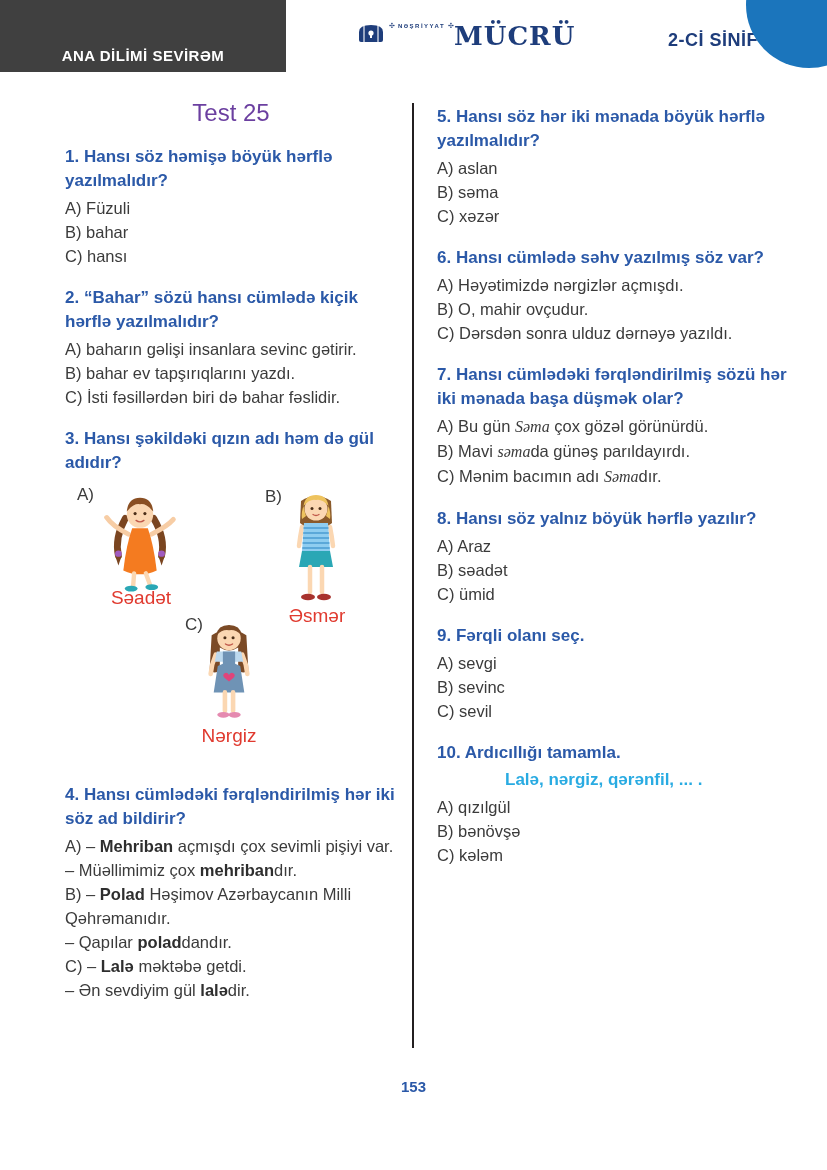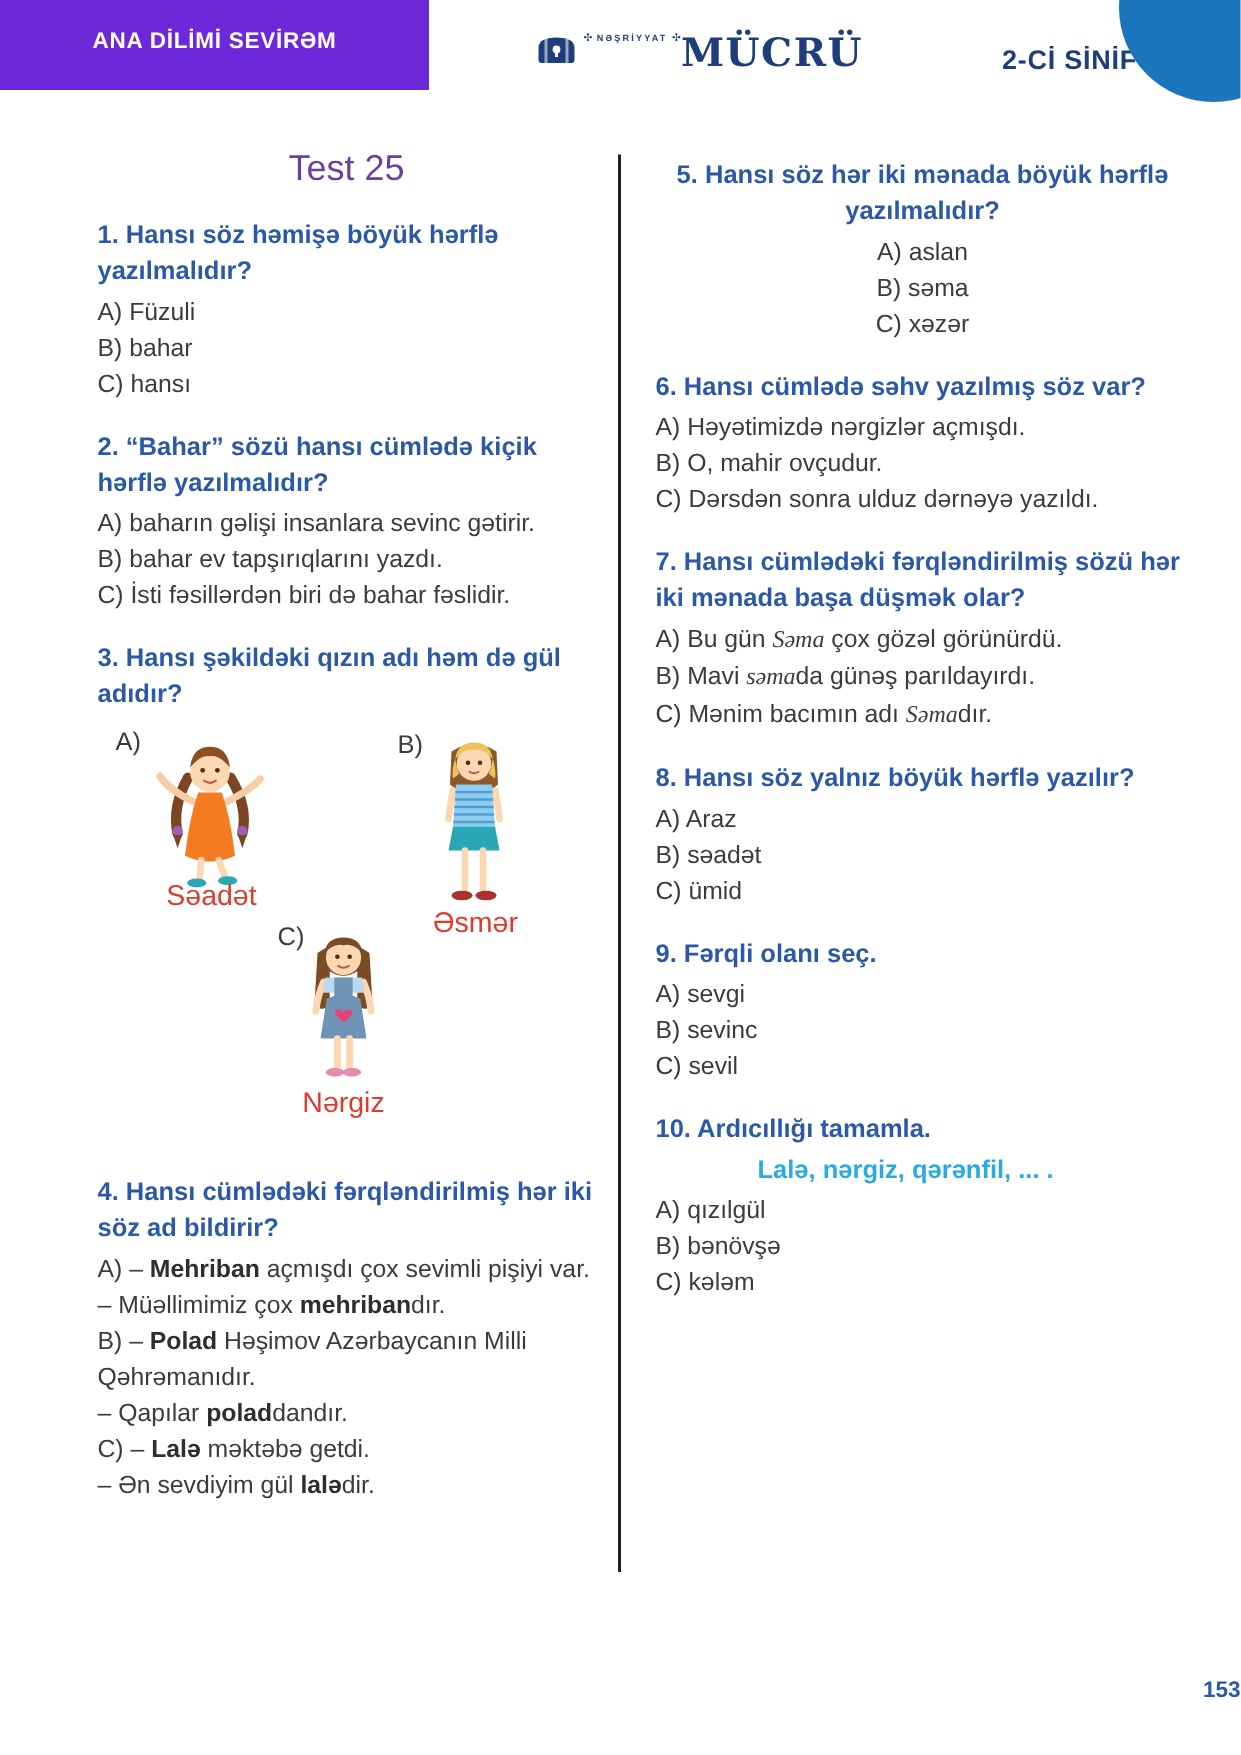--- a/index.html
+++ b/index.html
@@ -3,23 +3,23 @@
 <meta charset="utf-8">
 <style>
   html,body{margin:0;padding:0;}
   body{
     width:827px;height:1170px;position:relative;background:#ffffff;
     font-family:"Liberation Sans","DejaVu Sans",sans-serif;
     -webkit-font-smoothing:antialiased;overflow:hidden;
   }
   
   .banner{
-    position:absolute;left:0;top:0;width:286px;height:60px;
-    background:#6d28d9;display:flex;align-items:flex-end;justify-content:center;
-    padding-bottom:24px;box-sizing:border-box;
+    position:absolute;left:0;top:0;width:286px;height:72px;
+    background:#404040;display:flex;align-items:flex-end;justify-content:center;
+    padding-bottom:8px;box-sizing:border-box;
   }
   .banner span{color:#ffffff;font-weight:bold;font-size:15px;letter-spacing:.5px;}
   .logo{
     position:absolute;left:358px;top:22px;width:130px;display:flex;align-items:center;gap:5px;
     color:#1e3d7b;
   }
   .logo-text{display:flex;flex-direction:row;align-items:flex-start;line-height:1;}
   .logo-sub{font-size:6px;font-weight:bold;letter-spacing:1.5px;display:flex;align-items:center;gap:3px;}
   .logo-sub .fl{font-size:7px;letter-spacing:0;}
   .logo-main{font-family:"DejaVu Serif","Liberation Serif",serif;font-size:26px;font-weight:bold;letter-spacing:1px;margin-top:1px;}
@@ -27,22 +27,22 @@
     position:absolute;left:668px;top:30px;color:#1e3d7b;font-weight:bold;font-size:18px;letter-spacing:.5px;
   }
   .corner-circle{
     position:absolute;left:746px;top:-58px;width:126px;height:126px;border-radius:50%;
     background:#1b75bc;
   }
   
   .col-left{position:absolute;left:65px;top:95px;width:332px;}
   .col-right{position:absolute;left:437px;top:95px;width:356px;}
   .divider{position:absolute;left:412px;top:103px;width:2px;height:945px;background:#231f20;}
-  .page-num{position:absolute;left:0;top:1078px;width:827px;text-align:right;
-    color:#2b59a8;font-weight:bold;font-size:15px;margin-top:40px;}
+  .page-num{position:absolute;left:0;top:1078px;width:827px;text-align:center;
+    color:#2b59a8;font-weight:bold;font-size:15px;}
   
   .test-title{color:#6b3fa0;font-size:24px;text-align:center;margin:4px 0 0 0;font-weight:500;}
   .q{margin-top:18px;}
   .q:first-child{margin-top:0;}
   .q-heading{color:#2b59a8;font-weight:bold;font-size:17px;line-height:24px;margin:0 0 3px 0;}
   .option{color:#3b3b3b;font-size:16.5px;line-height:24px;margin:0;}
   .option b{color:#2e2e2e;}
   .option i{font-family:Liberation Serif, serif;font-size:16px;}
   .seq-line{color:#29abe2;font-weight:bold;font-size:17px;line-height:24px;margin:0 0 3px 68px;}
   
@@ -191,21 +191,21 @@
     <p class="option"><span>– Qapılar </span><b>polad</b><span>dandır.</span></p>
     <p class="option"><span>C) – </span><b>Lalə</b><span> məktəbə getdi.</span></p>
     <p class="option"><span>– Ən sevdiyim gül </span><b>lalə</b><span>dir.</span></p>
   </div>
 </div>
 
 <div class="divider"></div>
 
 <div class="col-right">
 
-  <div class="q" style="margin-top:10px;text-align:center;">
+  <div class="q" style="margin-top:10px;">
     <p class="q-heading">5. Hansı söz hər iki mənada böyük hərflə yazılmalıdır?</p>
     <p class="option">A) aslan</p>
     <p class="option">B) səma</p>
     <p class="option">C) xəzər</p>
   </div>
 
   <div class="q">
     <p class="q-heading">6. Hansı cümlədə səhv yazılmış söz var?</p>
     <p class="option">A) Həyətimizdə nərgizlər açmışdı.</p>
     <p class="option">B) O, mahir ovçudur.</p>

